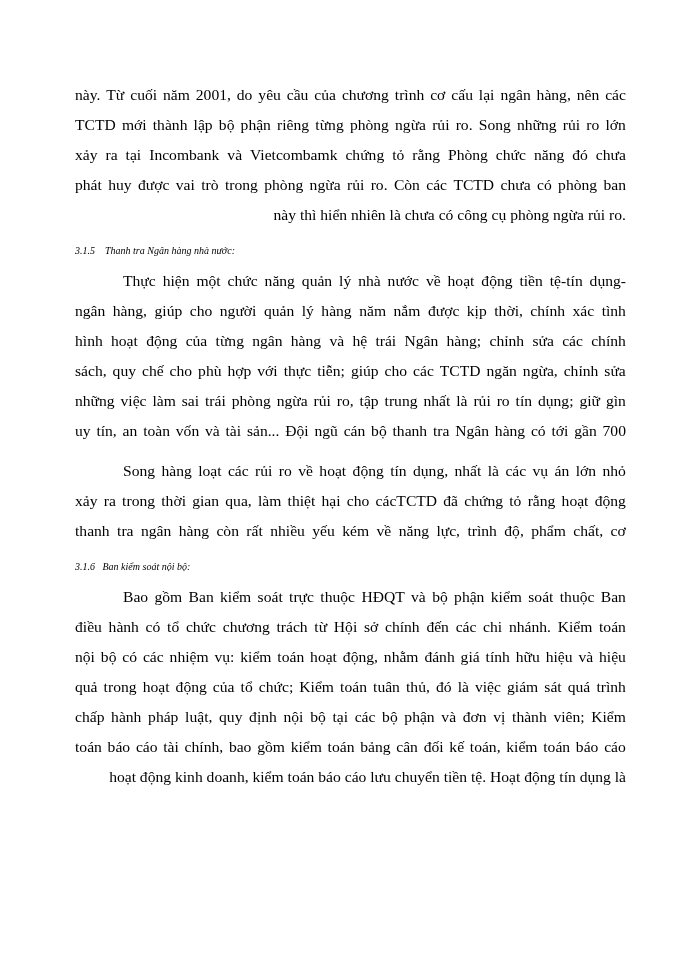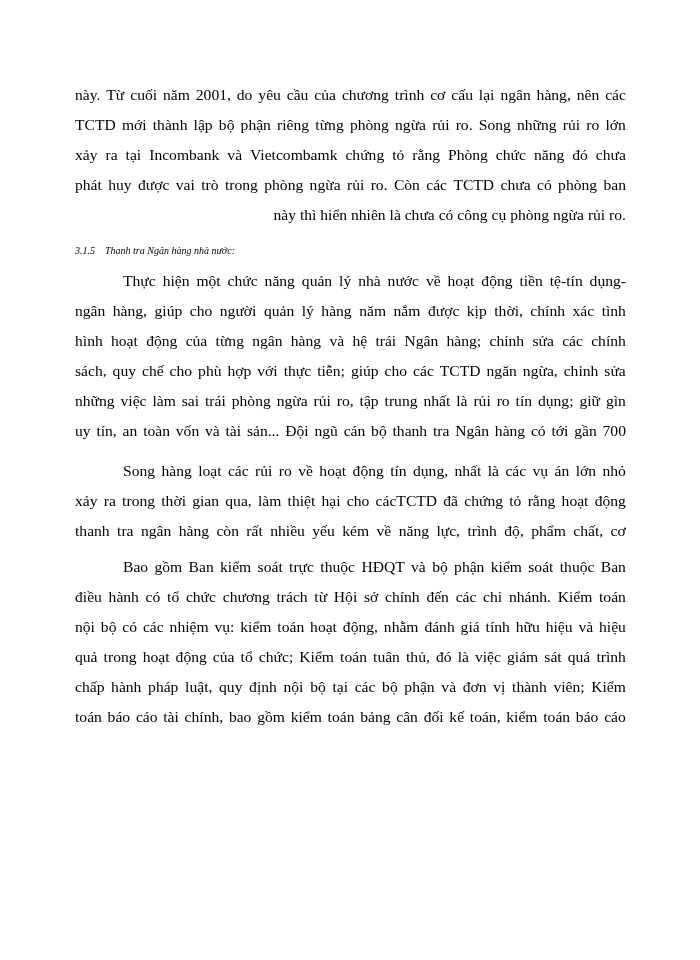--- a/index.html
+++ b/index.html
@@ -324,20 +324,21 @@
           <span>năng</span>
           <span>lực,</span>
           <span>trình</span>
           <span>độ,</span>
           <span>phẩm</span>
           <span>chất,</span>
           <span>cơ</span>
         </div>
       </div>
       <div class="spacer-sm"></div>
+      <div class="heading"><span class="num">3.1.6</span><span>   </span><span>Ban kiểm soát nội bộ:</span></div>
       <div>
         <div class="line indent-first">
           <span>Bao</span>
           <span>gồm</span>
           <span>Ban</span>
           <span>kiểm</span>
           <span>soát</span>
           <span>trực</span>
           <span>thuộc</span>
           <span>HĐQT</span>
@@ -441,15 +442,16 @@
           <span>bảng</span>
           <span>cân</span>
           <span>đối</span>
           <span>kế</span>
           <span>toán,</span>
           <span>kiểm</span>
           <span>toán</span>
           <span>báo</span>
           <span>cáo</span>
         </div>
+        <div class="line last">hoạt động kinh doanh, kiểm toán báo cáo lưu chuyển tiền tệ. Hoạt động tín dụng là</div>
       </div>
     </div>
 </div>
 
 </body></html>

